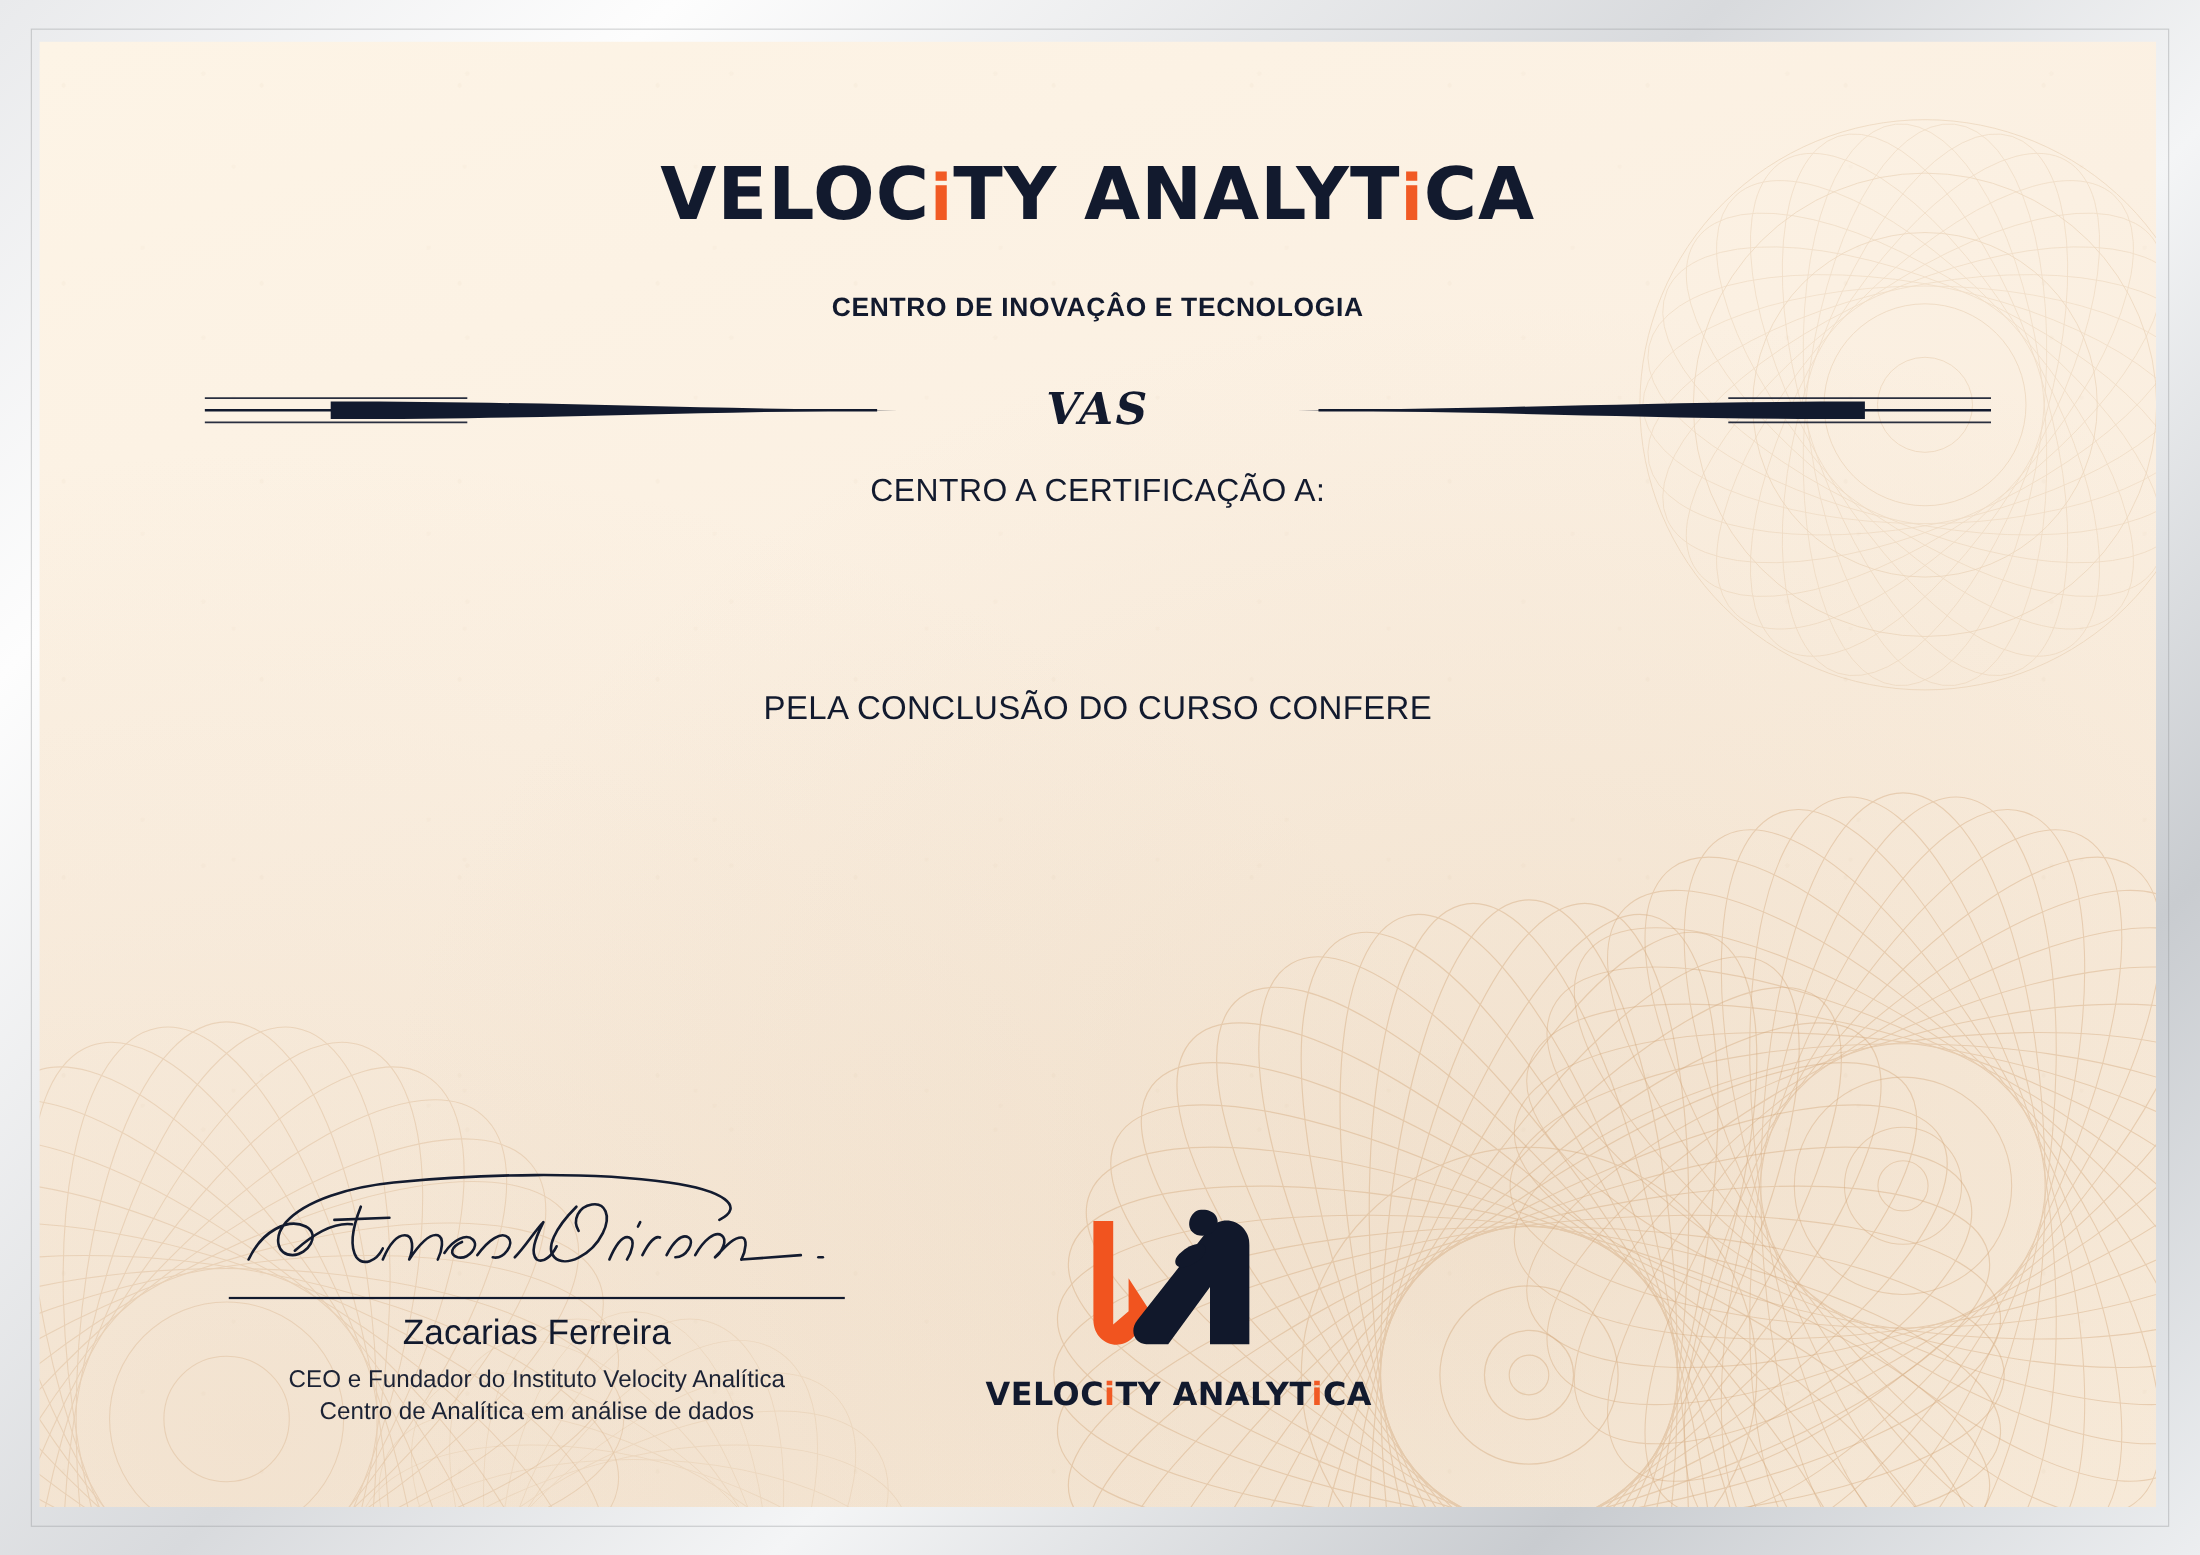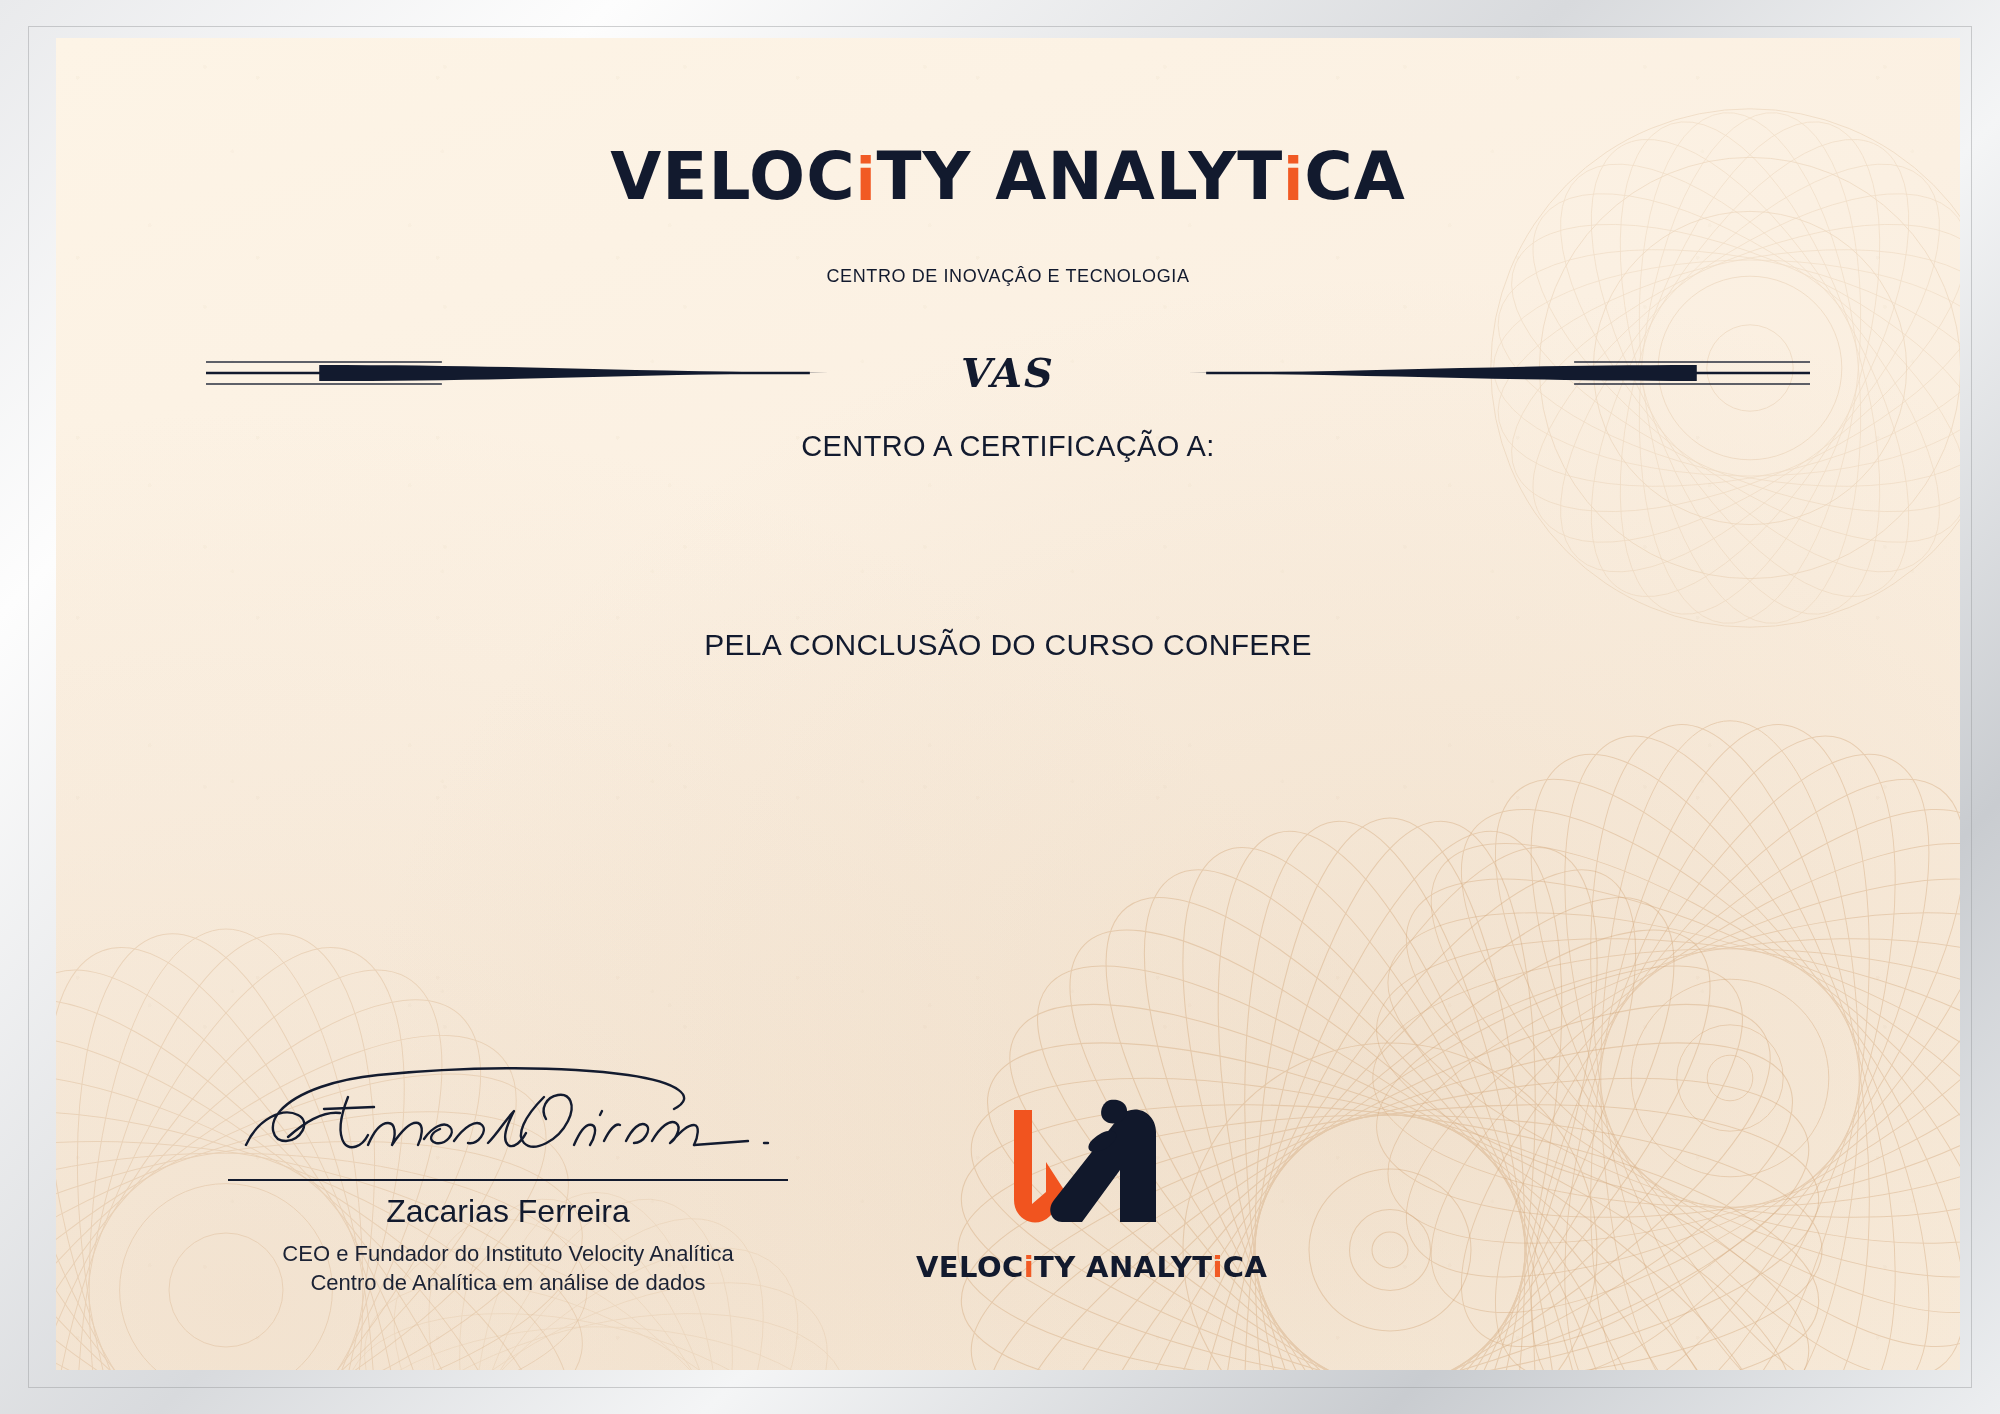--- a/index.html
+++ b/index.html
@@ -16,21 +16,21 @@
   }
 
   
   .frame {
     position: absolute;
     left: 0; top: 0;
     width: 2000px;
     height: 1414px;
     box-sizing: border-box;
     background: linear-gradient(135deg, #e9eaec 0%, #fdfdfd 18%, #d8dadd 46%, #f4f5f6 62%, #c9ccd0 82%, #eceef0 100%);
-    padding: 38px 40px 44px 56px;
+    padding: 38px 40px 44px 36px;
   }
   .frame-inner-edge {
     position: absolute;
     left: 28px; top: 26px;
     width: 1944px; height: 1362px;
     box-sizing: border-box;
     border: 1px solid rgba(150,152,156,0.45);
     pointer-events: none;
   }
 
@@ -97,24 +97,24 @@
     top: 1px;
   }
   .brand-title .dot-i {
     color: #f15a24;
   }
   .brand-sub {
     position: absolute;
     top: 228px;
     left: 0; right: 0;
     text-align: center;
-    font-size: 18px;
+    font-size: 24px;
     letter-spacing: 0.6px;
     color: #121a2e;
-    font-weight: 400;
+    font-weight: 700;
   }
 
   
   .divider {
     position: absolute;
     top: 300px;
     left: 150px;
     right: 150px;
     height: 70px;
   }

